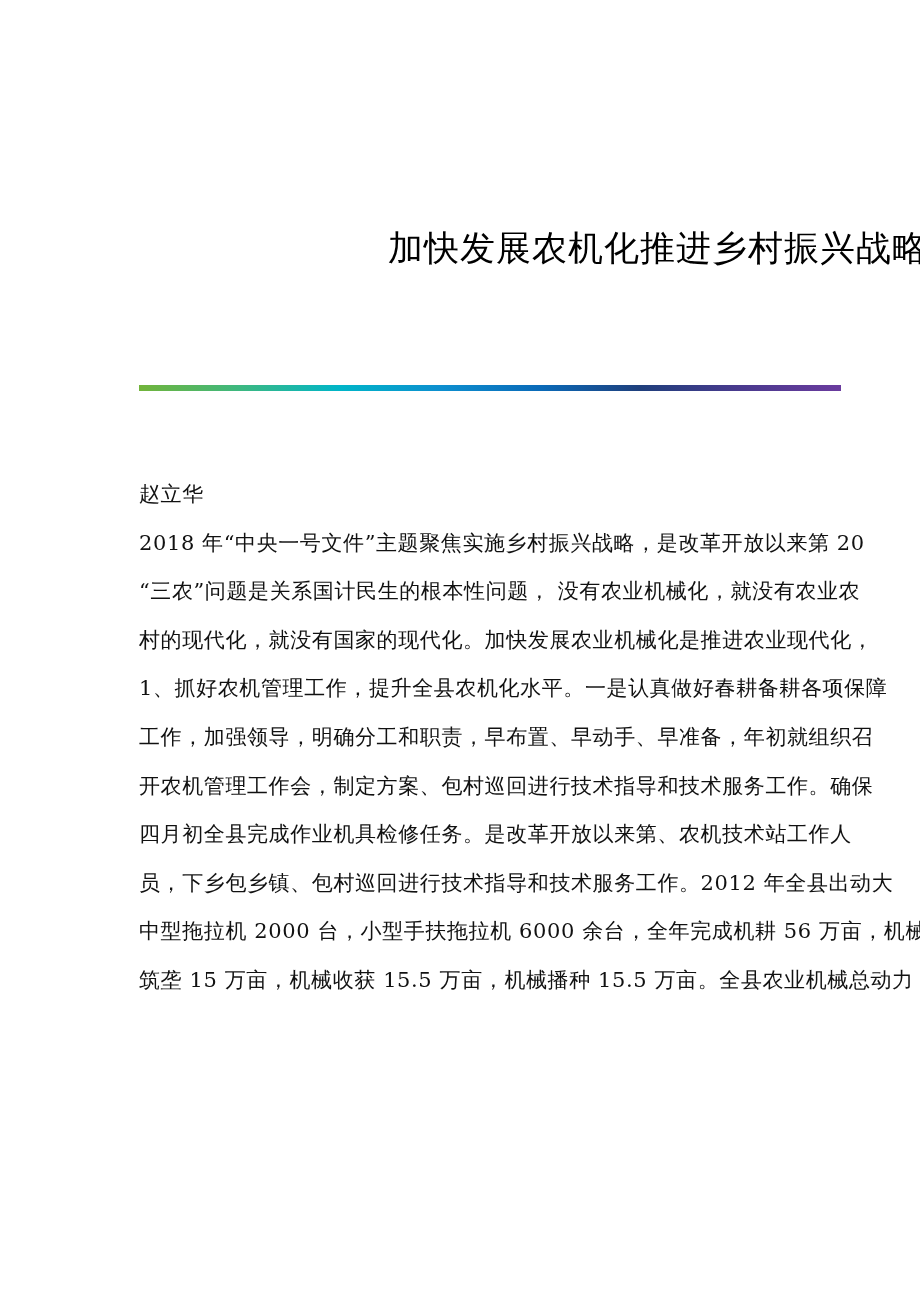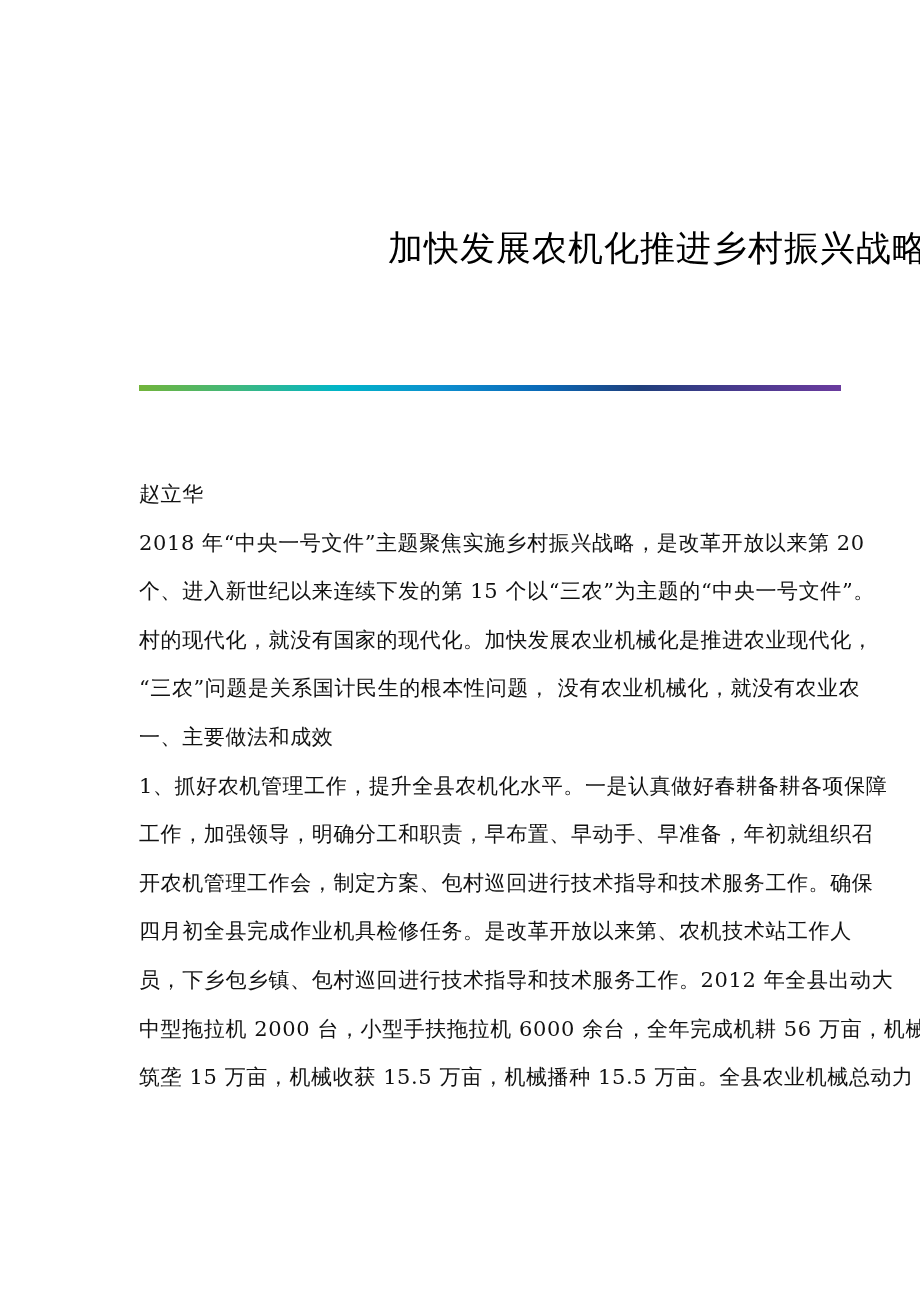--- a/index.html
+++ b/index.html
@@ -53,24 +53,22 @@
 </head>
 <body>
 
 <h1 class="doc-title">加快发展农机化推进乡村振兴战略</h1>
 
 <div class="divider-bar" style="background: linear-gradient(to right, rgb(114, 180, 58), rgb(61, 184, 128), rgb(0, 181, 200), rgb(13, 143, 207), rgb(10, 106, 184), rgb(31, 63, 124), rgb(74, 58, 142), rgb(106, 59, 158));"></div>
 
 <div class="body-text">
   <div class="line">赵立华</div>
   <div class="line">2018 年“中央一号文件”主题聚焦实施乡村振兴战略，是改革开放以来第 20</div>
-  <div class="line">个、进入新世纪以来连续下发的第 15 个以“三农”为主题的“中央一号文件”。</div>
+  <div class="line">“三农”问题是关系国计民生的根本性问题， 没有农业机械化，就没有农业农</div>
   <div class="line">村的现代化，就没有国家的现代化。加快发展农业机械化是推进农业现代化，</div>
-  <div class="line">“三农”问题是关系国计民生的根本性问题， 没有农业机械化，就没有农业农</div>
-  <div class="line">一、主要做法和成效</div>
   <div class="line">1、抓好农机管理工作，提升全县农机化水平。一是认真做好春耕备耕各项保障</div>
   <div class="line">工作，加强领导，明确分工和职责，早布置、早动手、早准备，年初就组织召</div>
   <div class="line">开农机管理工作会，制定方案、包村巡回进行技术指导和技术服务工作。确保</div>
   <div class="line">四月初全县完成作业机具检修任务。是改革开放以来第、农机技术站工作人</div>
   <div class="line">员，下乡包乡镇、包村巡回进行技术指导和技术服务工作。2012 年全县出动大</div>
   <div class="line">中型拖拉机 2000 台，小型手扶拖拉机 6000 余台，全年完成机耕 56 万亩，机械</div>
   <div class="line">筑垄 15 万亩，机械收获 15.5 万亩，机械播种 15.5 万亩。全县农业机械总动力</div>
 </div>
 
 </body></html>

